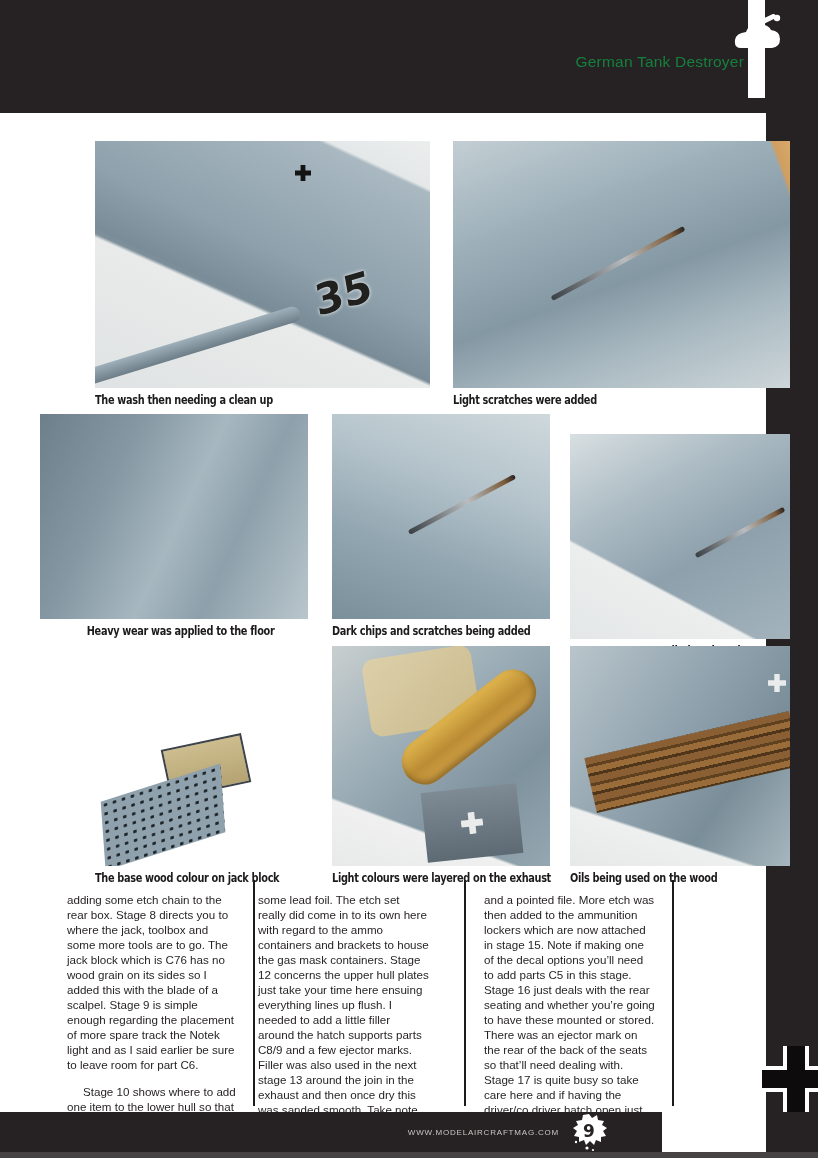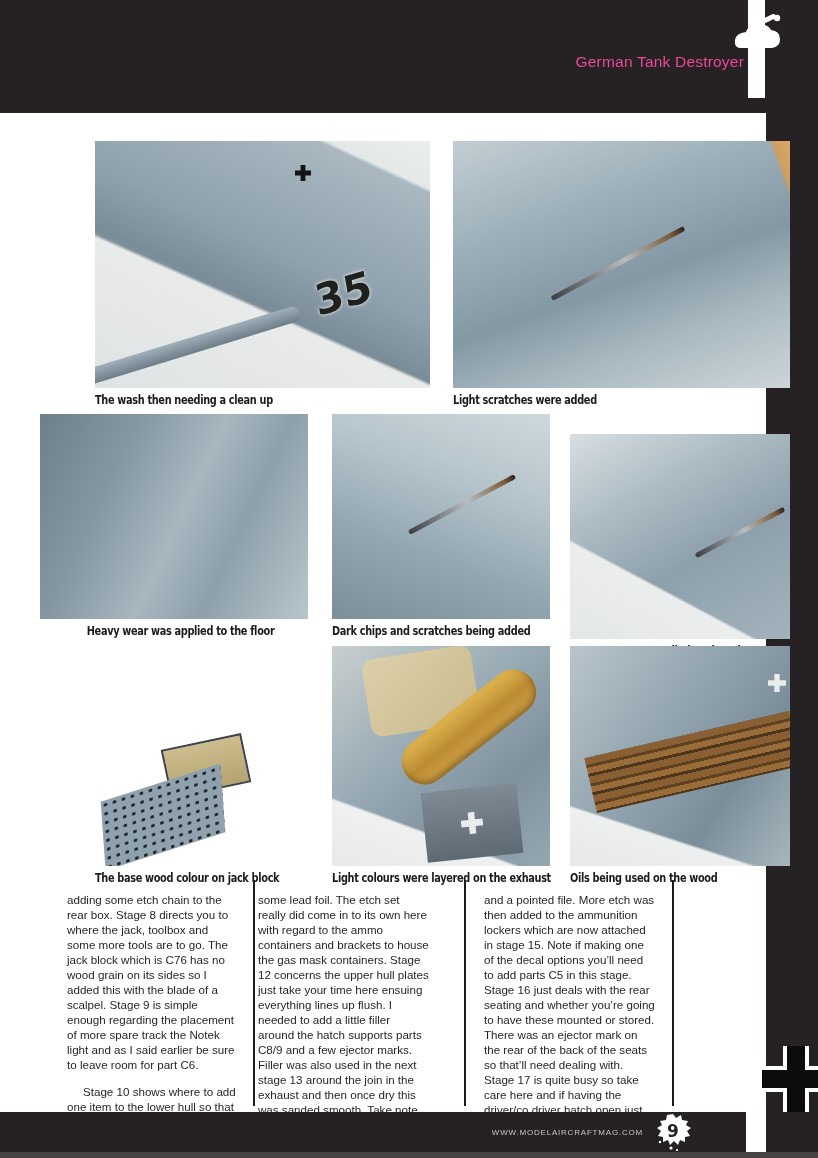--- a/index.html
+++ b/index.html
@@ -8,22 +8,22 @@
     background:#ffffff;
     font-family:"Liberation Sans", sans-serif;
   }
   
   .header-band{position:absolute;left:0;top:0;width:818px;height:113px;background:#262122;}
   .right-strip{position:absolute;left:766px;top:0;width:52px;height:1158px;background:#262122;}
   .white-bar{position:absolute;left:748px;top:0;width:17px;height:98px;background:#ffffff;}
   .tank-icon{position:absolute;left:731px;top:14px;}
   .title-block{position:absolute;right:74px;top:50px;text-align:right;color:#ffffff;}
   .mag-title{font-size:27px;letter-spacing:2.5px;font-weight:400;line-height:1;white-space:nowrap;}
-  .mag-subtitle{font-size:15.5px;font-weight:300;color:#ec4899;letter-spacing:.2px;margin-top:3px;white-space:nowrap;}
-  .footer-band{position:absolute;left:0;top:1112px;width:746px;height:40px;background:#262122;
+  .mag-subtitle{font-size:15.5px;font-weight:300;color:#15803d;letter-spacing:.2px;margin-top:3px;white-space:nowrap;}
+  .footer-band{position:absolute;left:0;top:1112px;width:662px;height:40px;background:#262122;
     display:flex;align-items:center;justify-content:flex-end;padding-right:52px;box-sizing:border-box;gap:9px;}
   .footer-edge{position:absolute;left:0;top:1152px;width:818px;height:6px;background:#474243;}
   .site-url{color:#c9c6c5;font-size:8px;letter-spacing:.8px;}
   .splat{flex:0 0 auto;margin-top:4px;}
   
   .figure{position:absolute;}
   .photo{position:relative;overflow:hidden;}
   .caption{margin-top:5px;font-family:"DejaVu Sans",sans-serif;font-weight:700;font-size:11.5px;
     color:#1d1a1b;letter-spacing:-.4px;transform:scaleX(.85);transform-origin:0 50%;white-space:nowrap;}
   .cap-indent{padding-left:55px;}

